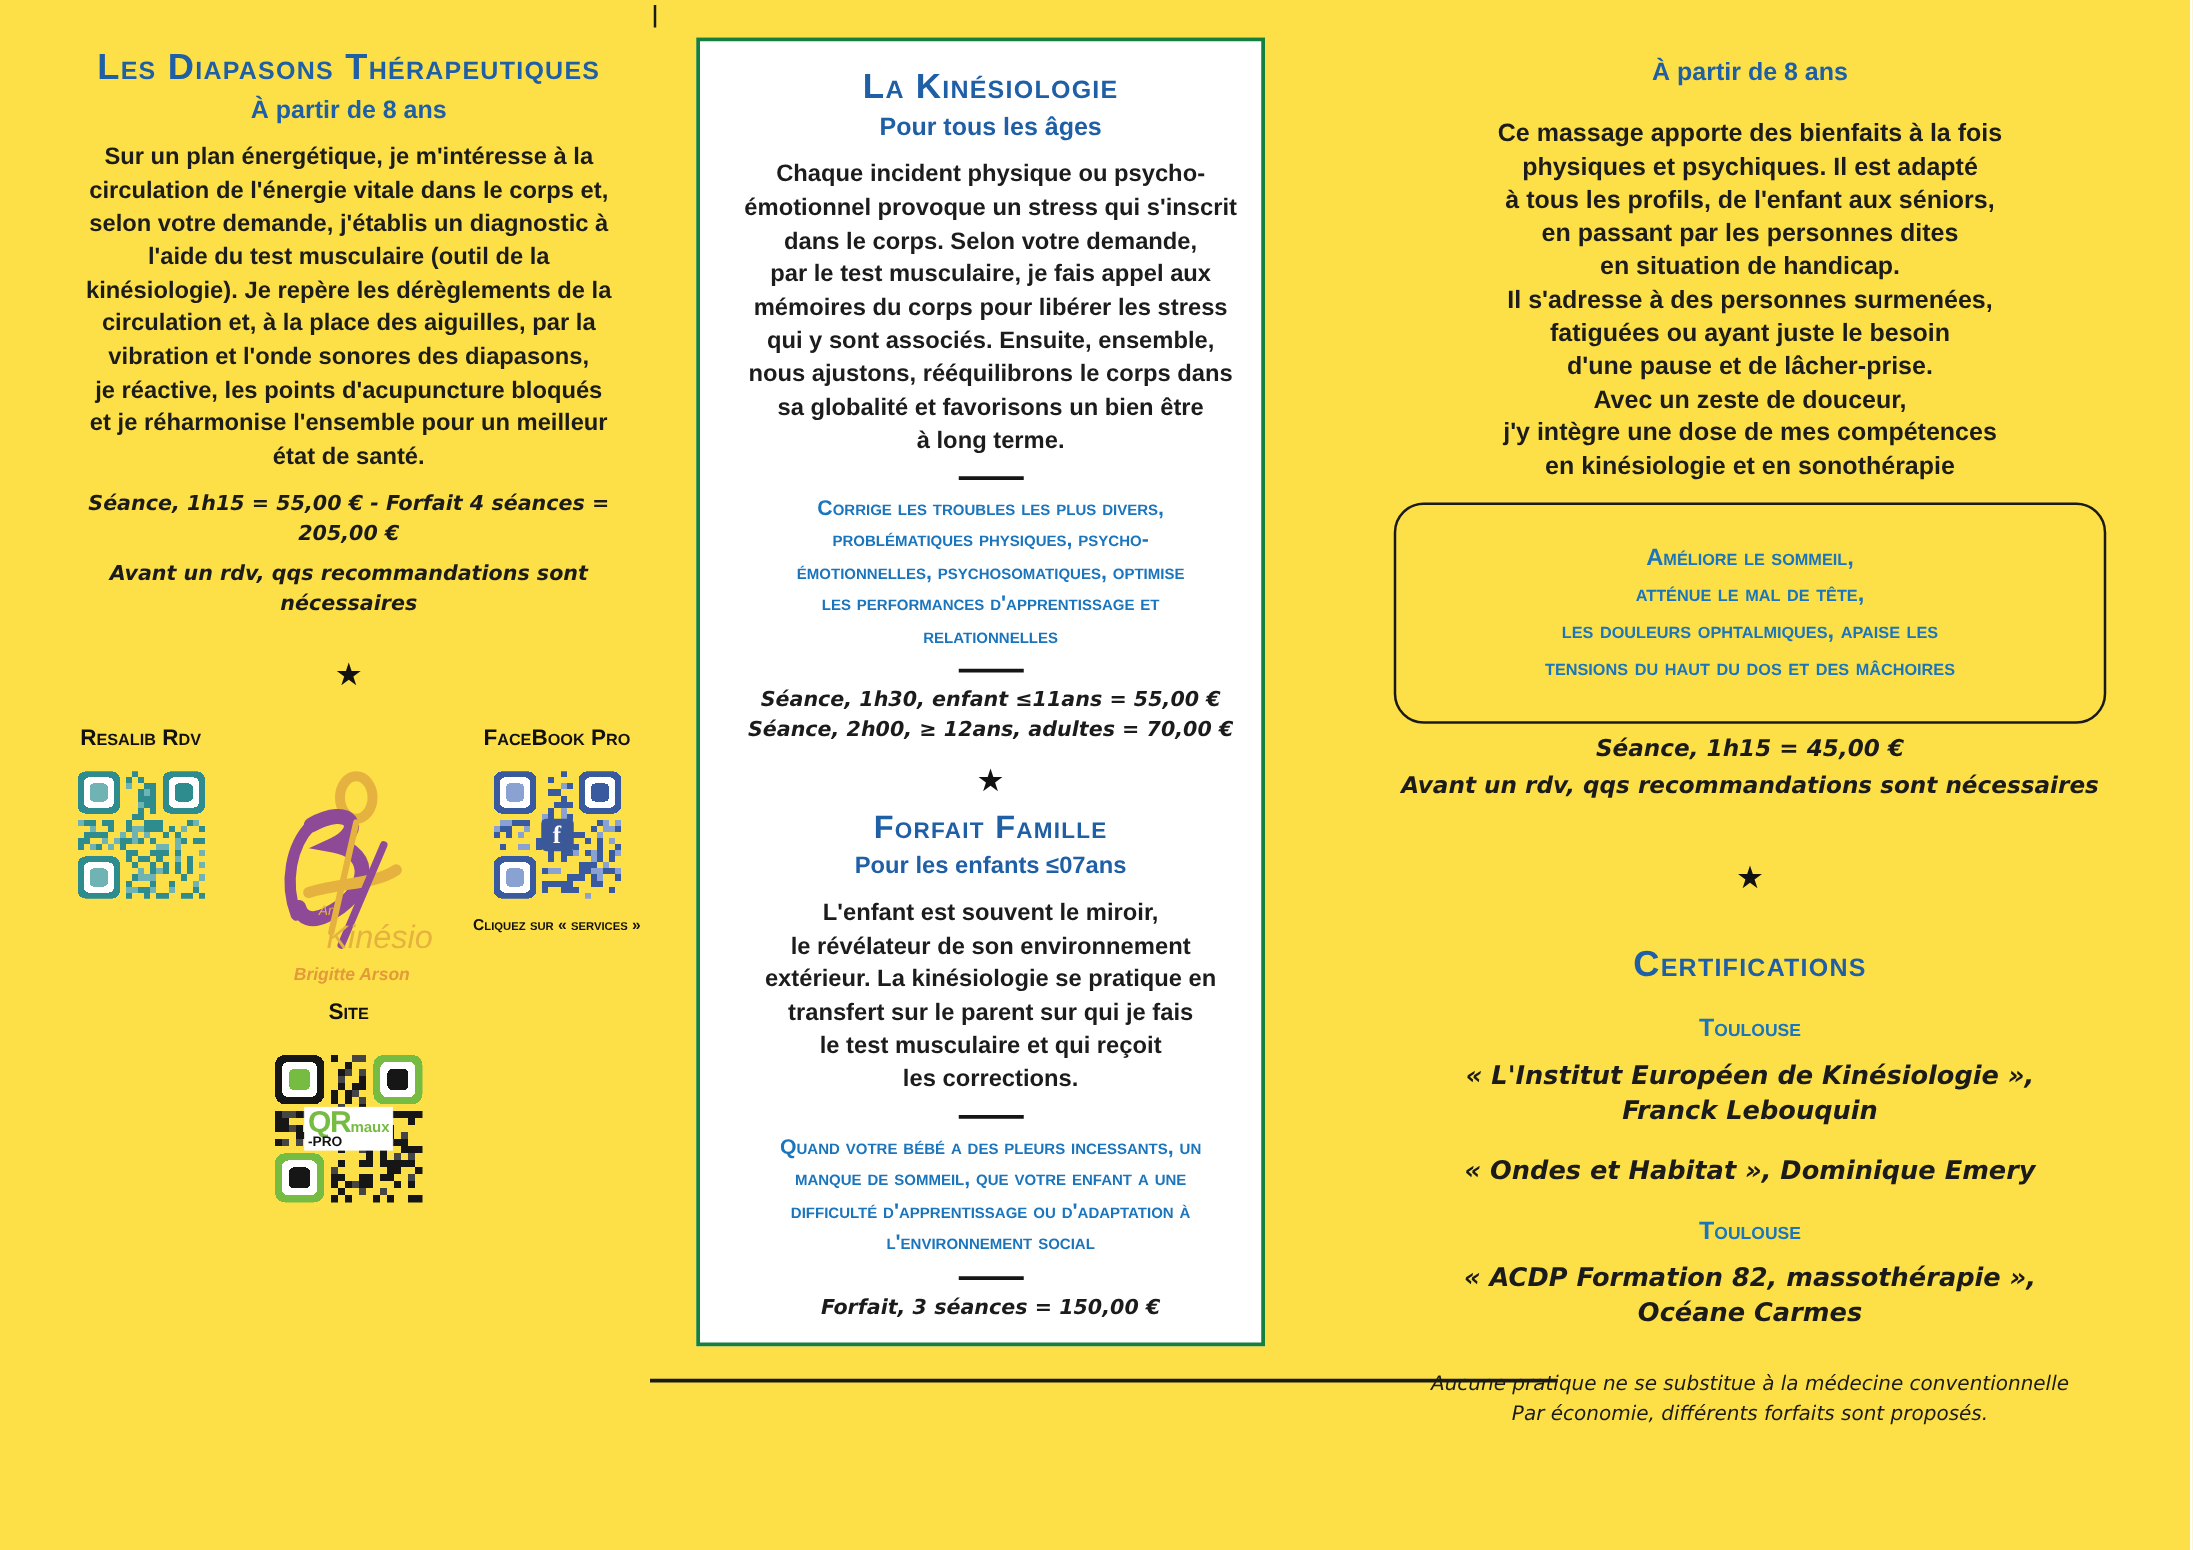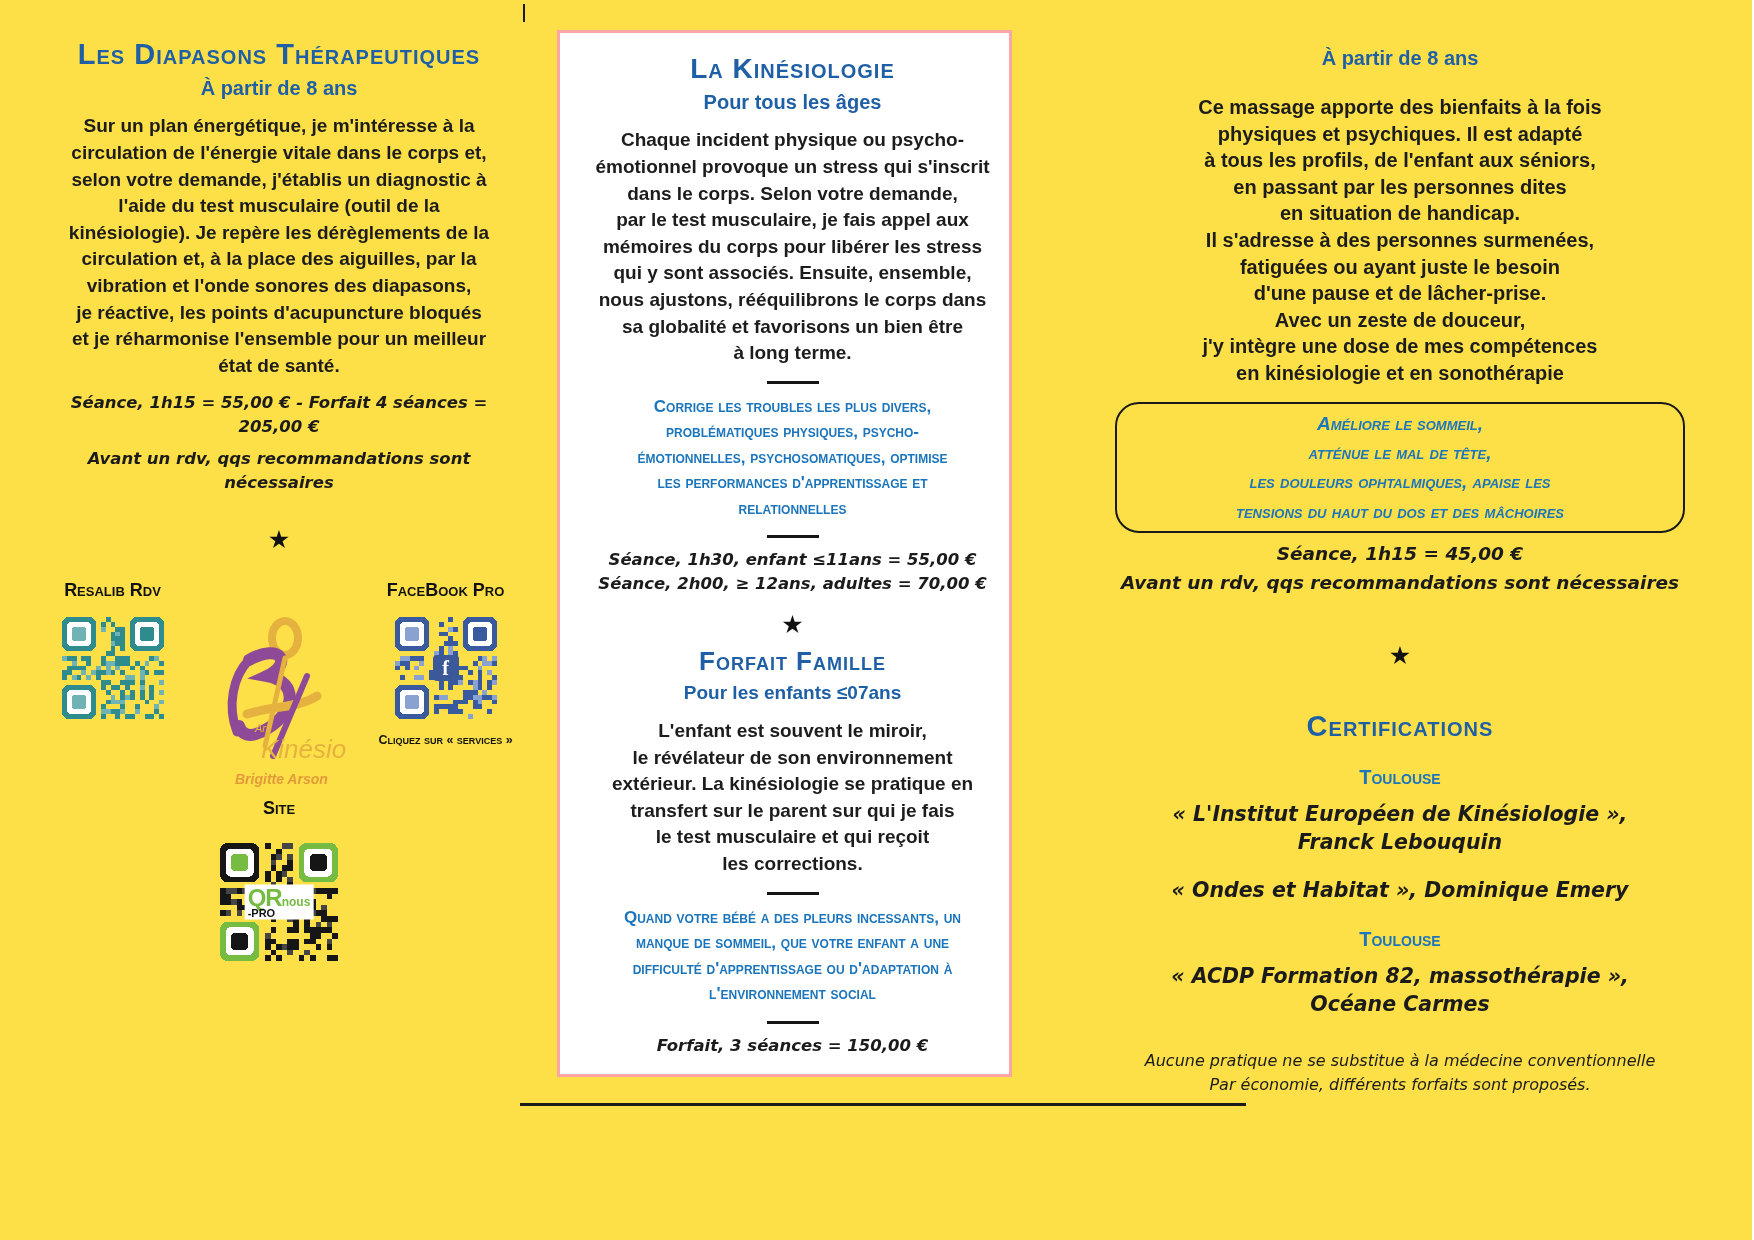--- a/index.html
+++ b/index.html
@@ -1,34 +1,34 @@
 <!DOCTYPE html>
 <html><head>
 <meta charset="utf-8">
 <style>
   html,body{margin:0;padding:0;background:#ffffff;}
   .page{position:relative;width:1752px;height:1240px;background:#fde047;overflow:hidden;
         font-family:"Liberation Sans",sans-serif;color:#1b1b1b;}
   .col{position:absolute;text-align:center;}
   .col-left{left:40px;top:38px;width:478px;}
-  .col-mid{left:557px;top:30px;width:455px;height:1047px;border:3px solid #fca5a5;
+  .col-mid{left:557px;top:30px;width:455px;height:1047px;border:3px solid #15803d;
            box-sizing:border-box;padding:20px 18px 0 34px;background:#fff;}
   .col-right{left:1085px;top:40px;width:630px;}
 
   .title{font-weight:700;font-variant:small-caps;color:#1f5fa6;letter-spacing:1px;
          font-size:29px;line-height:1.12;margin:0;}
   .col-mid .title{font-size:28px;}
   .subtitle{font-weight:700;color:#1f5fa6;font-size:20px;margin-top:6px;line-height:1.2;}
   .body{font-size:19px;font-weight:600;line-height:1.40;margin-top:13px;color:#1c1c1c;}
   .col-right .body{font-size:20px;line-height:1.33;margin-top:24px;}
   .pre{white-space:pre-line;}
 
   .round-box{border:2.5px solid #1a1a1a;border-radius:24px;padding:10px 12px;margin:15px auto 0 auto;}
   .col-left .round-box{width:446px;box-sizing:border-box;}
-  .col-right .round-box{width:570px;box-sizing:border-box;padding:5px 16px;font-style:italic;}
+  .col-right .round-box{width:570px;box-sizing:border-box;padding:28px 16px;}
   .caps{font-variant:small-caps;font-weight:700;color:#1b75bc;font-size:17px;line-height:1.5;}
   .col-right .round-box .caps{font-size:19px;line-height:1.55;}
 
   .price{font-family:"DejaVu Sans",sans-serif;font-style:italic;font-weight:700;
          font-size:16.5px;line-height:1.45;margin-top:8px;}
   .col-left .price-main{margin-top:12px;}
   .col-right .price{font-size:18.5px;}
   .star{font-family:"DejaVu Sans",sans-serif;font-size:25px;margin-top:30px;color:#111;}
   .col-mid .star{margin-top:14px;}
 
@@ -488,21 +488,21 @@
           <rect x="1" y="1" width="5" height="5" rx="0.9" fill="#fff"></rect>
           <rect x="2" y="2" width="3" height="3" rx="0.7" fill="#76bc43"></rect>
           <rect x="14" y="0" width="7" height="7" rx="1.4" fill="#76bc43"></rect>
           <rect x="15" y="1" width="5" height="5" rx="0.9" fill="#fff"></rect>
           <rect x="16" y="2" width="3" height="3" rx="0.7" fill="#161616"></rect>
           <rect x="0" y="14" width="7" height="7" rx="1.4" fill="#76bc43"></rect>
           <rect x="1" y="15" width="5" height="5" rx="0.9" fill="#fff"></rect>
           <rect x="2" y="16" width="3" height="3" rx="0.7" fill="#161616"></rect>
         </svg>
       <div class="site-overlay">
-        <span class="qr-g">QR</span><span class="code-g">nous</span>
+        <span class="qr-g">QR</span><span class="code-g">maux</span>
         <span class="pro-b">-PRO</span>
       </div>
     </div>
   </section>
 
   <section class="col col-mid">
     <h1 class="title">La Kinésiologie</h1>
     <div class="subtitle">Pour tous les âges</div>
     <div class="body pre">Chaque incident physique ou psycho-
 émotionnel provoque un stress qui s'inscrit

